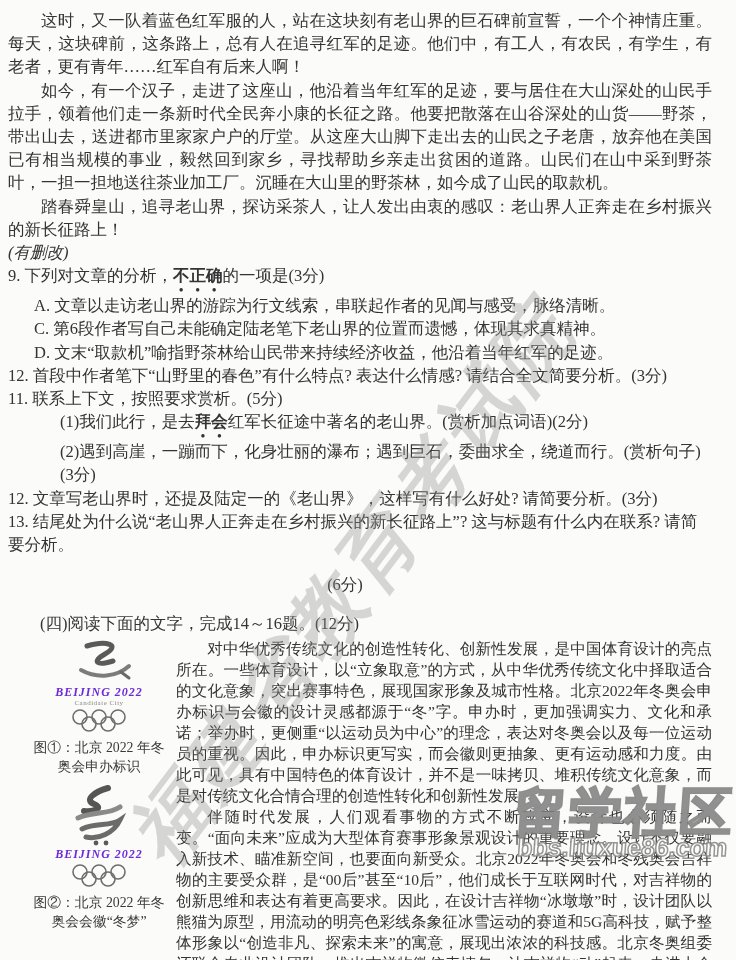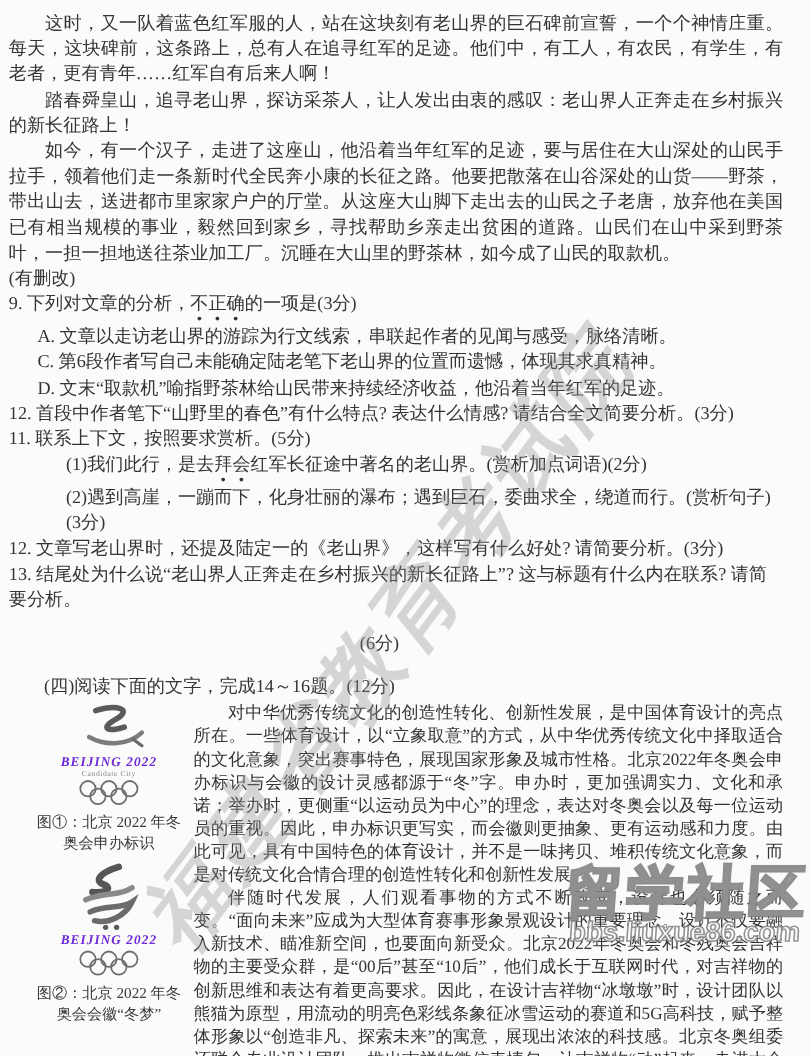--- a/index.html
+++ b/index.html
@@ -8,31 +8,32 @@
     background:#fbfbf9;
     color:#343434;
     font-family:"Liberation Serif","DejaVu Serif",serif;
     -webkit-font-smoothing:antialiased;
   }
   .page{position:relative;width:736px;height:860px;padding-top:9px;box-sizing:border-box;}
 
   
   .top-block{padding:0 24px 0 8px;font-size:16.5px;line-height:23.2px;}
   .top-block p{margin:0;text-align:justify;text-indent:2em;}
-  .note-line{text-align:right;padding-right:26px;text-indent:0 !important;}
+  .note-line{text-align:right;padding-right:26px;text-indent:0 !important;font-style:italic;}
   .questions{padding:0 24px 0 8px;font-size:16.5px;line-height:23.2px;}
   .q-row{margin:0;}
   .q-opt{margin:0;padding-left:26px;}
   .q-sub{margin:0;padding-left:52px;}
   .score-line{text-align:center;padding-right:30px;}
   .emph{
     -webkit-text-emphasis:filled circle #343434;
     text-emphasis:filled circle #343434;
     -webkit-text-emphasis-position:under;
     text-emphasis-position:under right;
+    font-weight:bold;
   }
 
   
   .sec4-heading{padding-left:40px;font-size:16.5px;line-height:23.2px;margin:0;}
   .sec4{display:flex;padding:2px 24px 0 28px;gap:6px;}
   .fig-col{width:142px;flex:0 0 142px;text-align:center;}
   .txt-col{flex:1;font-size:15.6px;line-height:21px;}
   .txt-col p{margin:0;text-align:justify;text-indent:2em;}
   figure{margin:0;padding:0;}
   .fig{margin-top:2px;}
@@ -68,22 +69,22 @@
     font-family:"Liberation Sans","DejaVu Sans",sans-serif;
   }
 </style>
 </head>
 <body>
 
 <div class="page">
 
   <div class="top-block">
     <p>这时，又一队着蓝色红军服的人，站在这块刻有老山界的巨石碑前宣誓，一个个神情庄重。每天，这块碑前，这条路上，总有人在追寻红军的足迹。他们中，有工人，有农民，有学生，有老者，更有青年……红军自有后来人啊！</p>
+    <p>如今，有一个汉子，走进了这座山，他沿着当年红军的足迹，要与居住在大山深处的山民手拉手，领着他们走一条新时代全民奔小康的长征之路。他要把散落在山谷深处的山货——野茶，带出山去，送进都市里家家户户的厅堂。从这座大山脚下走出去的山民之子老唐，放弃他在美国已有相当规模的事业，毅然回到家乡，寻找帮助乡亲走出贫困的道路。山民们在山中采到野茶叶，一担一担地送往茶业加工厂。沉睡在大山里的野茶林，如今成了山民的取款机。</p>
     <p>踏春舜皇山，追寻老山界，探访采茶人，让人发出由衷的感叹：老山界人正奔走在乡村振兴的新长征路上！</p>
-    <p>如今，有一个汉子，走进了这座山，他沿着当年红军的足迹，要与居住在大山深处的山民手拉手，领着他们走一条新时代全民奔小康的长征之路。他要把散落在山谷深处的山货——野茶，带出山去，送进都市里家家户户的厅堂。从这座大山脚下走出去的山民之子老唐，放弃他在美国已有相当规模的事业，毅然回到家乡，寻找帮助乡亲走出贫困的道路。山民们在山中采到野茶叶，一担一担地送往茶业加工厂。沉睡在大山里的野茶林，如今成了山民的取款机。</p>
     <p class="note-line">(有删改)</p>
   </div>
 
   <div class="questions">
     <p class="q-row"><span>9. 下列对文章的分析，</span><span class="emph">不正确</span><span>的一项是(3分)</span></p>
     <p class="q-opt">A. 文章以走访老山界的游踪为行文线索，串联起作者的见闻与感受，脉络清晰。</p>
     <p class="q-opt">C. 第6段作者写自己未能确定陆老笔下老山界的位置而遗憾，体现其求真精神。</p>
     <p class="q-opt">D. 文末“取款机”喻指野茶林给山民带来持续经济收益，他沿着当年红军的足迹。</p>
     <p class="q-row">12. 首段中作者笔下“山野里的春色”有什么特点? 表达什么情感? 请结合全文简要分析。(3分)</p>
     <p class="q-row">11. 联系上下文，按照要求赏析。(5分)</p>

